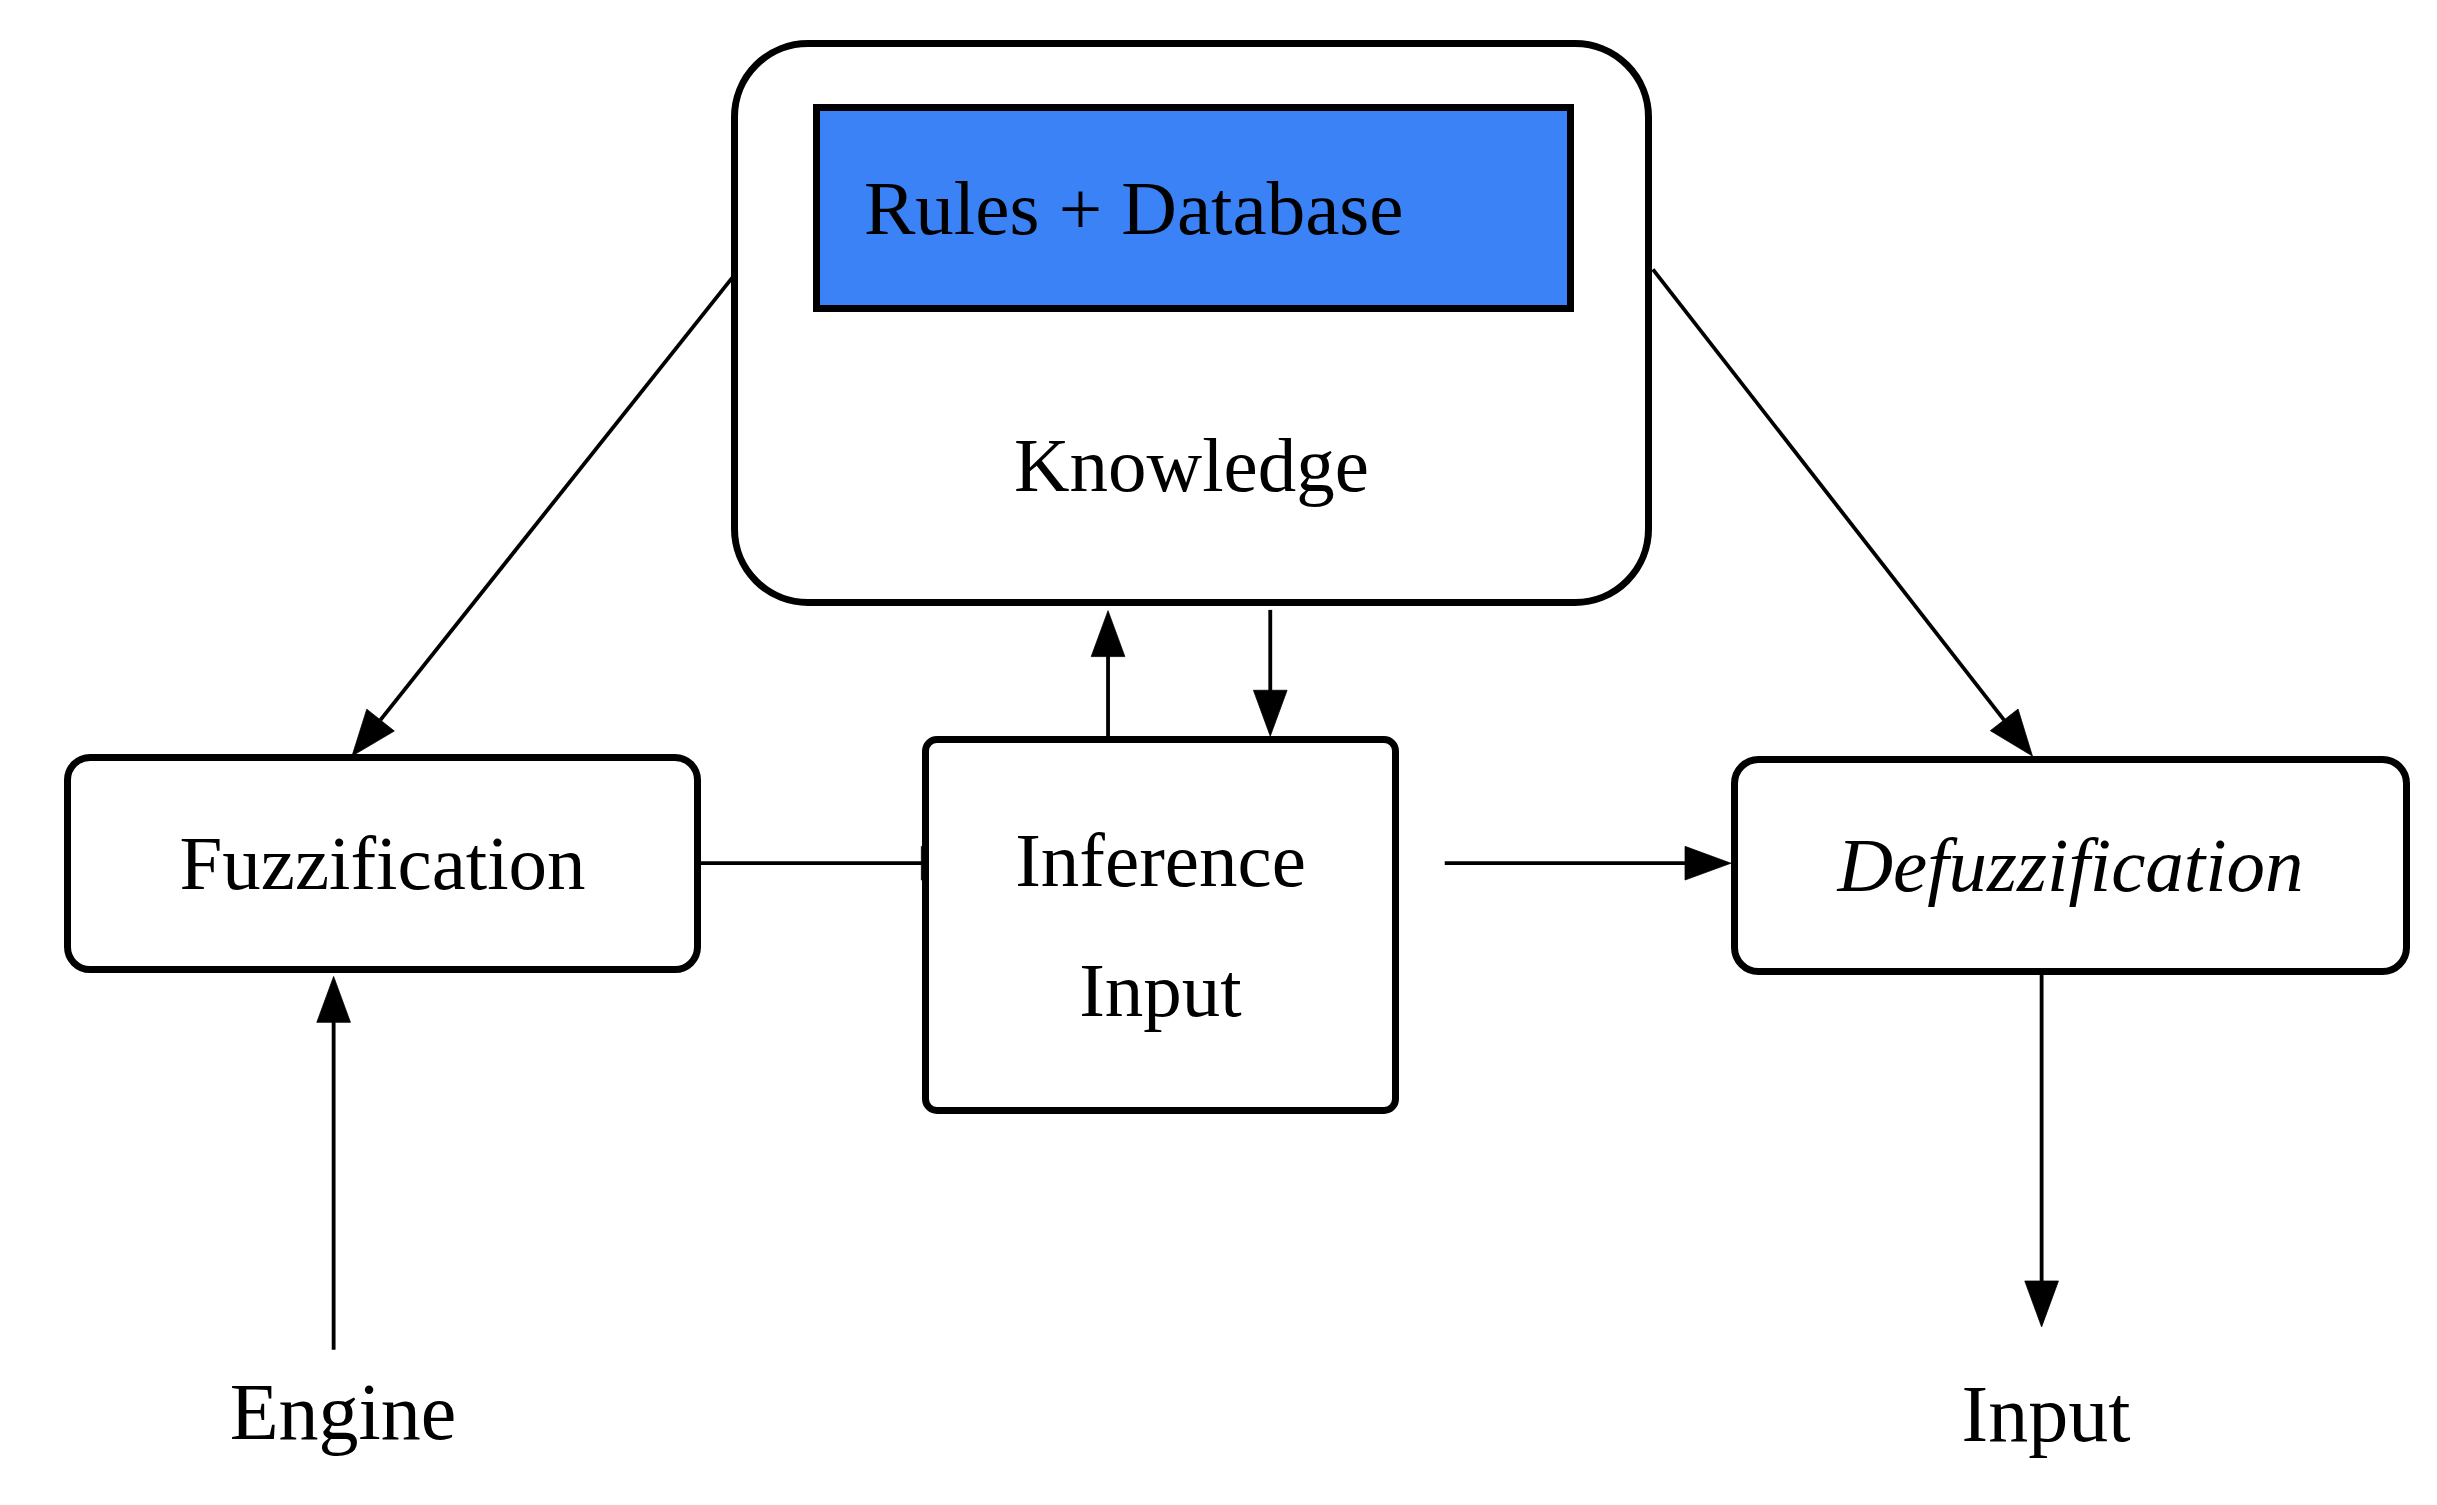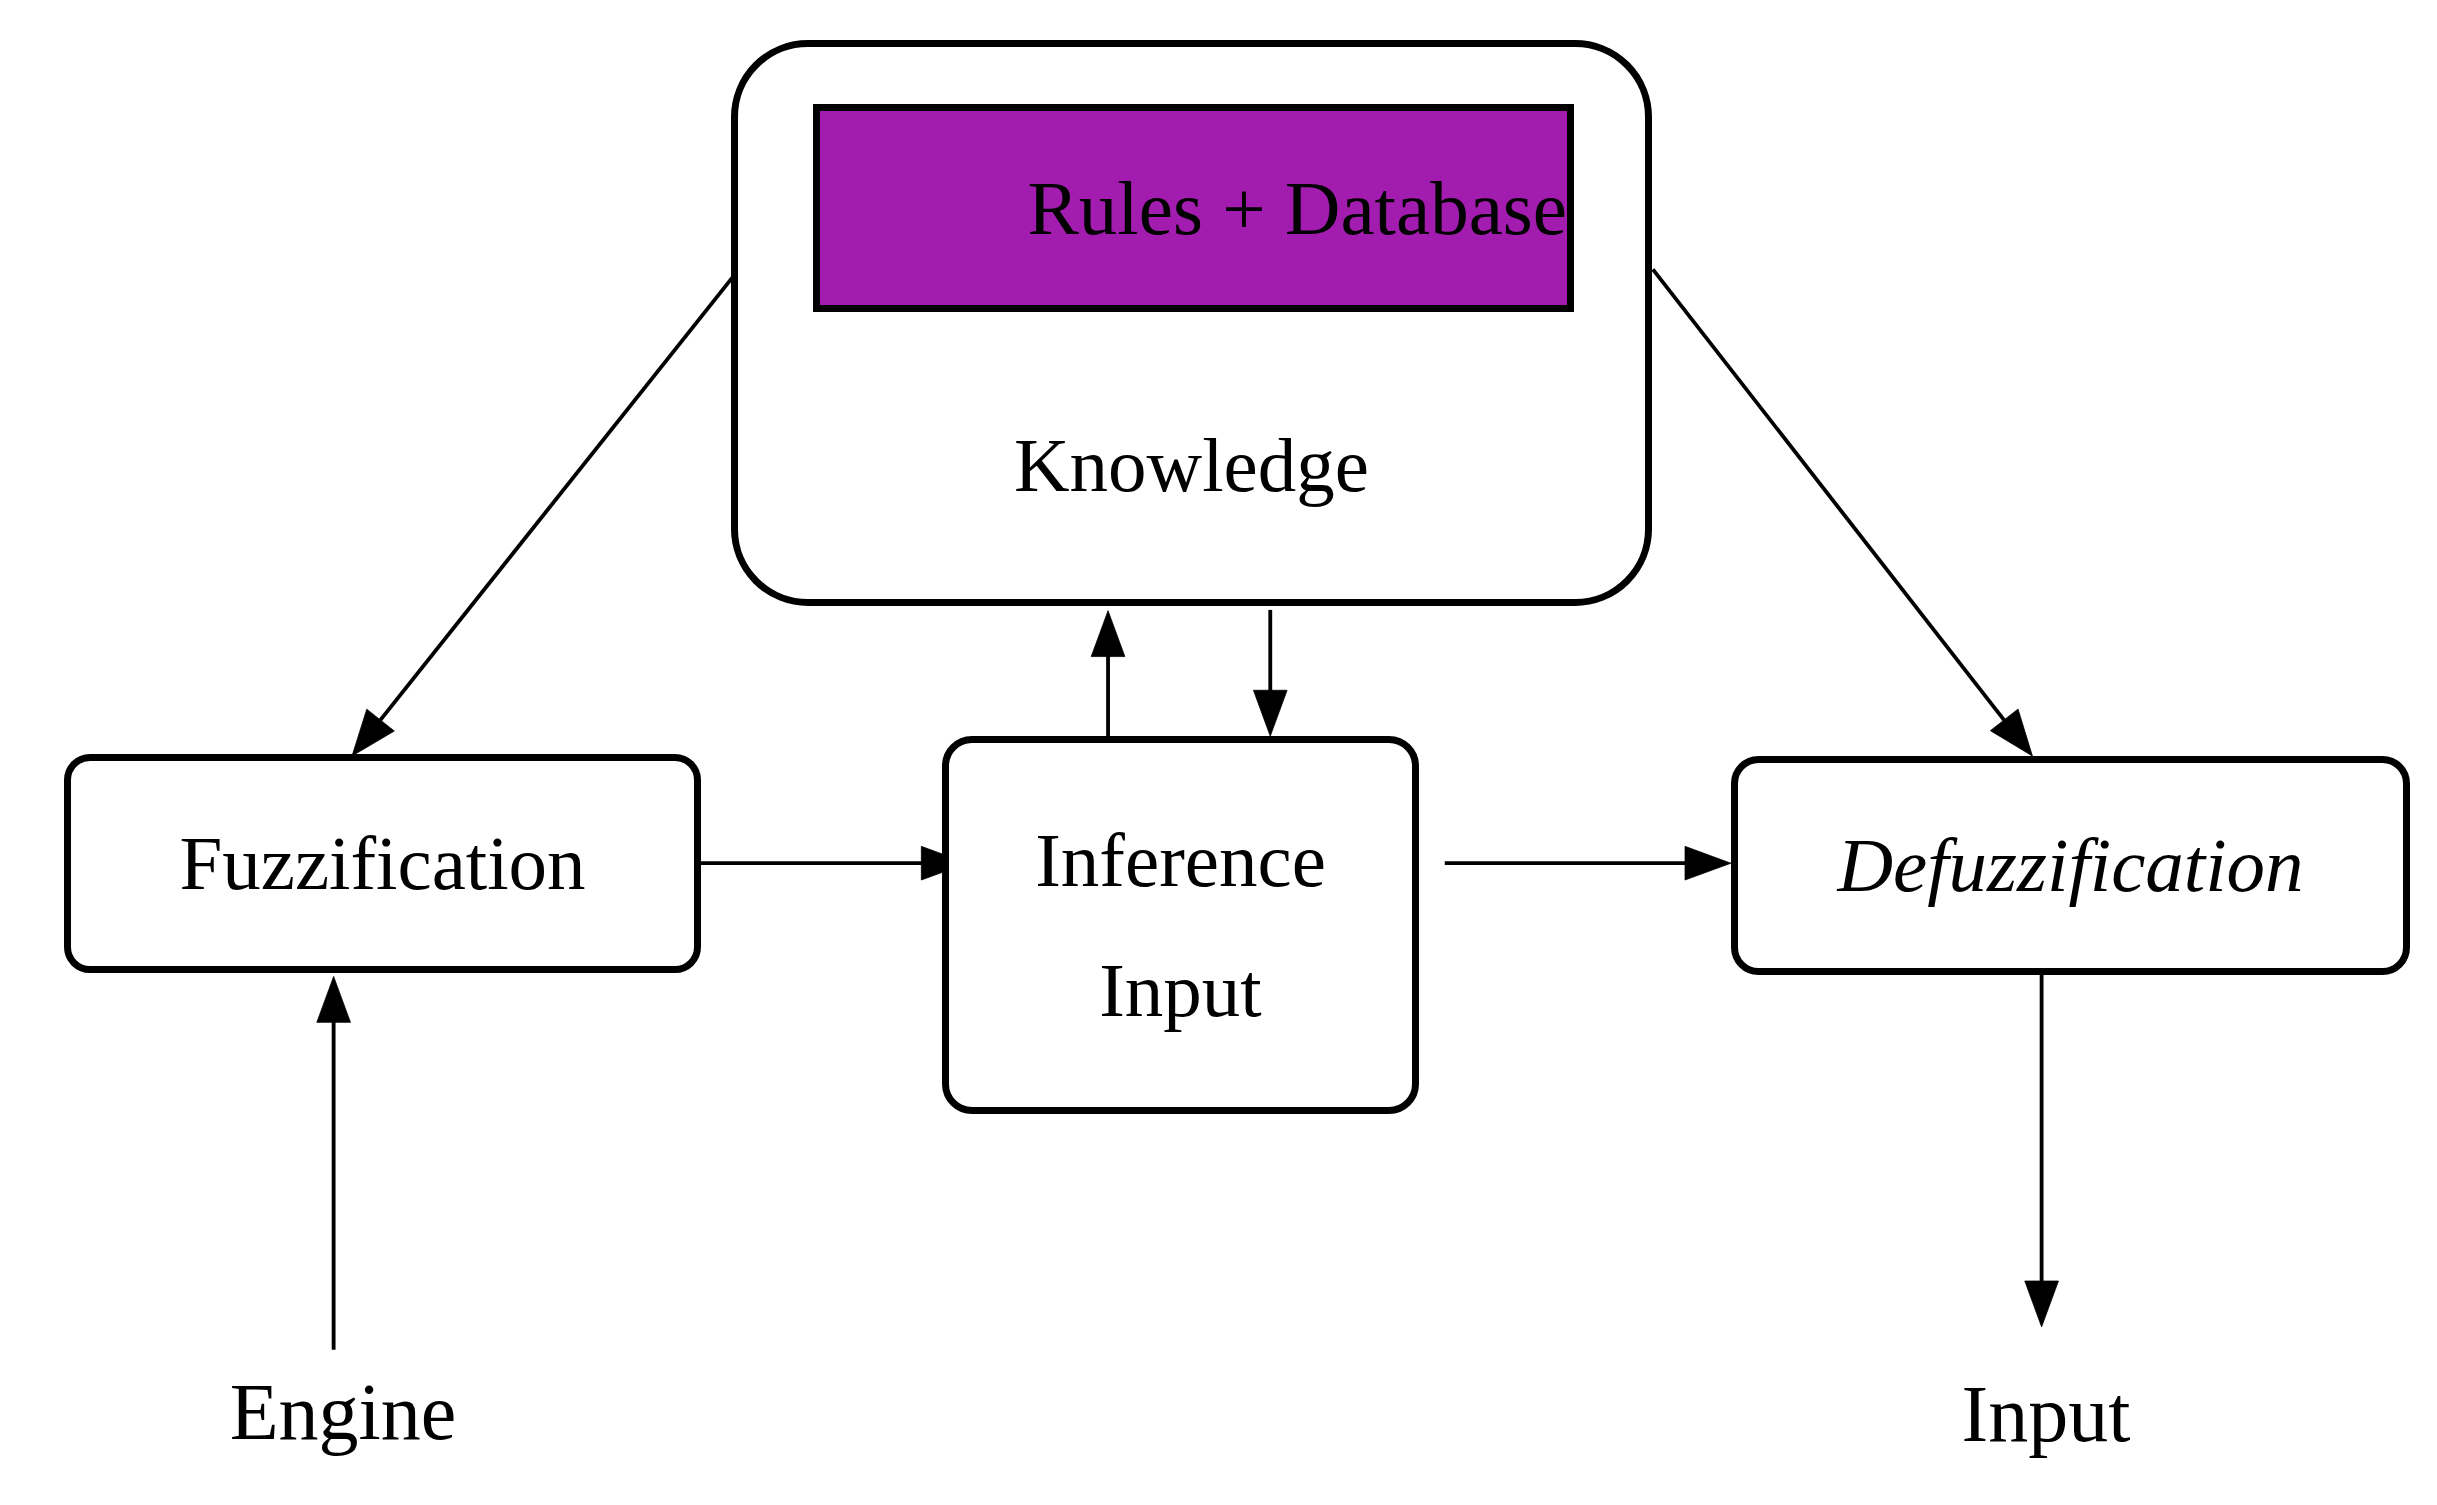--- a/index.html
+++ b/index.html
@@ -51,24 +51,25 @@
     border-radius: 77px;
   }
   .rules-box {
     position: absolute;
     left: 75px;
     top: 57px;
     width: 761px;
     height: 208px;
     box-sizing: border-box;
     border: 7.7px solid #000000;
-    background: #a21caf;
+    background: #3b82f6;
     display: flex;
     align-items: center;
-    justify-content: flex-end;
+    justify-content: flex-start;
+    padding-left: 44px;
   }
   .knowledge-lbl {
     position: absolute;
     left: 0;
     right: 0;
     top: 380px;
     text-align: center;
     line-height: 77px;
   }
   .flexbox {
@@ -78,25 +79,25 @@
     flex-direction: column;
   }
   .fuzzification {
     left: 64px;
     top: 754px;
     width: 637px;
     height: 219px;
     border-radius: 26px;
   }
   .inference {
-    left: 942px;
+    left: 922px;
     top: 736px;
     width: 477px;
     height: 378px;
-    border-radius: 30px;
+    border-radius: 15px;
   }
   .inference .lbl {
     line-height: 130px;
   }
   .defuzzification {
     left: 1731px;
     top: 756px;
     width: 679px;
     height: 219px;
     border-radius: 27.5px;

